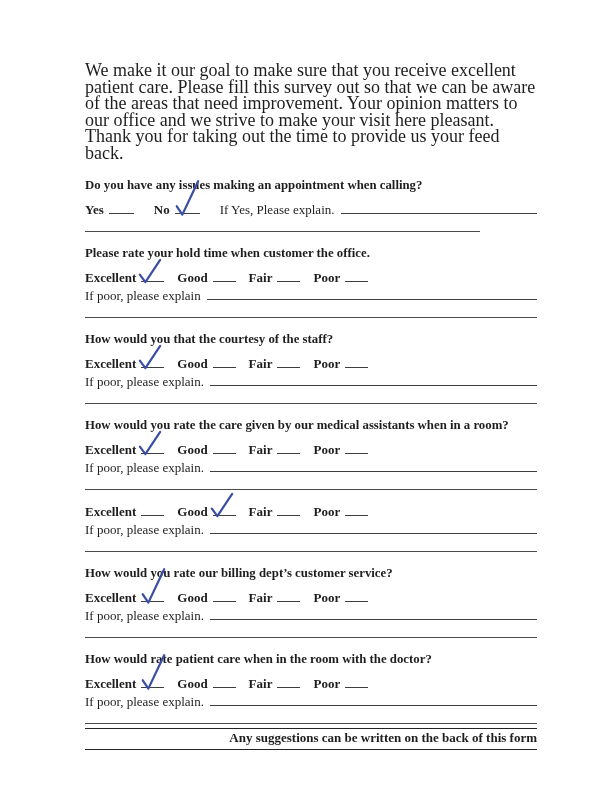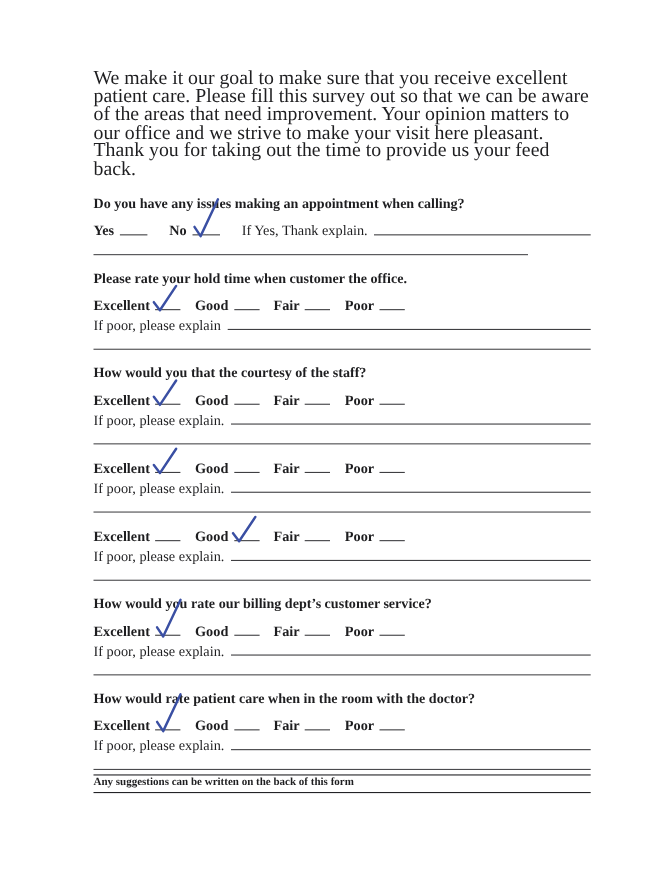--- a/index.html
+++ b/index.html
@@ -30,22 +30,22 @@
   .explain-blank { flex: 1 1 auto; }
   .explain-row { margin-top: 1px; }
   .continuation { border-bottom: 1.2px solid #4a4a4d; height: 13px; }
   .q-yesno .continuation { width: 395px; }
   .check-icon { position: absolute; pointer-events: none; }
   .check-normal { left: -3px; bottom: -4px; width: 24px; height: 28px; }
   .check-tall { left: -1px; bottom: -4px; width: 26px; height: 40px; }
   .footer-note {
     border-top: 1.6px solid #232326;
     border-bottom: 1.6px solid #232326;
-    text-align: left;
-    font-size: 10px; font-weight: bold;
+    text-align: right;
+    font-size: 13px; font-weight: bold;
     padding: 1px 0 3px;
     margin-top: 4px;
   }
 </style>
 </head>
 <body>
 
 <div class="page">
   <p class="intro">We make it our goal to make sure that you receive excellent patient care. Please fill this survey out so that we can be aware of the areas that need improvement. Your opinion matters to our office and we strive to make your visit here pleasant. Thank you for taking out the time to provide us your feed back.</p>
   <div id="questions">
@@ -57,21 +57,21 @@
             <span class="blank yn-blank"></span>
           </span>
           <span class="option">
             <span class="option-label">No</span>
             <span class="blank yn-blank">
               <svg viewBox="0 0 28 42" class="check-icon check-tall">
                 <path d="M3 31 L9 40 L26 4" fill="none" stroke="#3a4fa3" stroke-width="2.4" stroke-linecap="round" stroke-linejoin="round"></path>
               </svg>
             </span>
           </span>
-          <span class="explain-label">If Yes, Thank explain.</span>
+          <span class="explain-label">If Yes, Please explain.</span>
           <span class="blank explain-blank"></span>
         </div>
 
     <div class="continuation"></div>
   </section>
 
   <section class="question">
     <h3 class="q-heading">Please rate your hold time when customer the office.</h3>
     <div class="row options-row">
           <span class="option">
@@ -127,20 +127,21 @@
           </span>
         </div>
     <div class="row explain-row">
       <span class="explain-label">If poor, please explain.</span>
       <span class="blank explain-blank"></span>
     </div>
     <div class="continuation"></div>
   </section>
 
   <section class="question">
+    <h3 class="q-heading">How would you rate the care given by our medical assistants when in a room?</h3>
     <div class="row options-row">
           <span class="option">
             <span class="option-label">Excellent</span>
             <span class="blank opt-blank">
               <svg viewBox="0 0 26 30" class="check-icon check-normal">
                 <path d="M2 19 L8 27 L24 3" fill="none" stroke="#3a4fa3" stroke-width="2.4" stroke-linecap="round" stroke-linejoin="round"></path>
               </svg>
             </span>
           </span>
           <span class="option">

